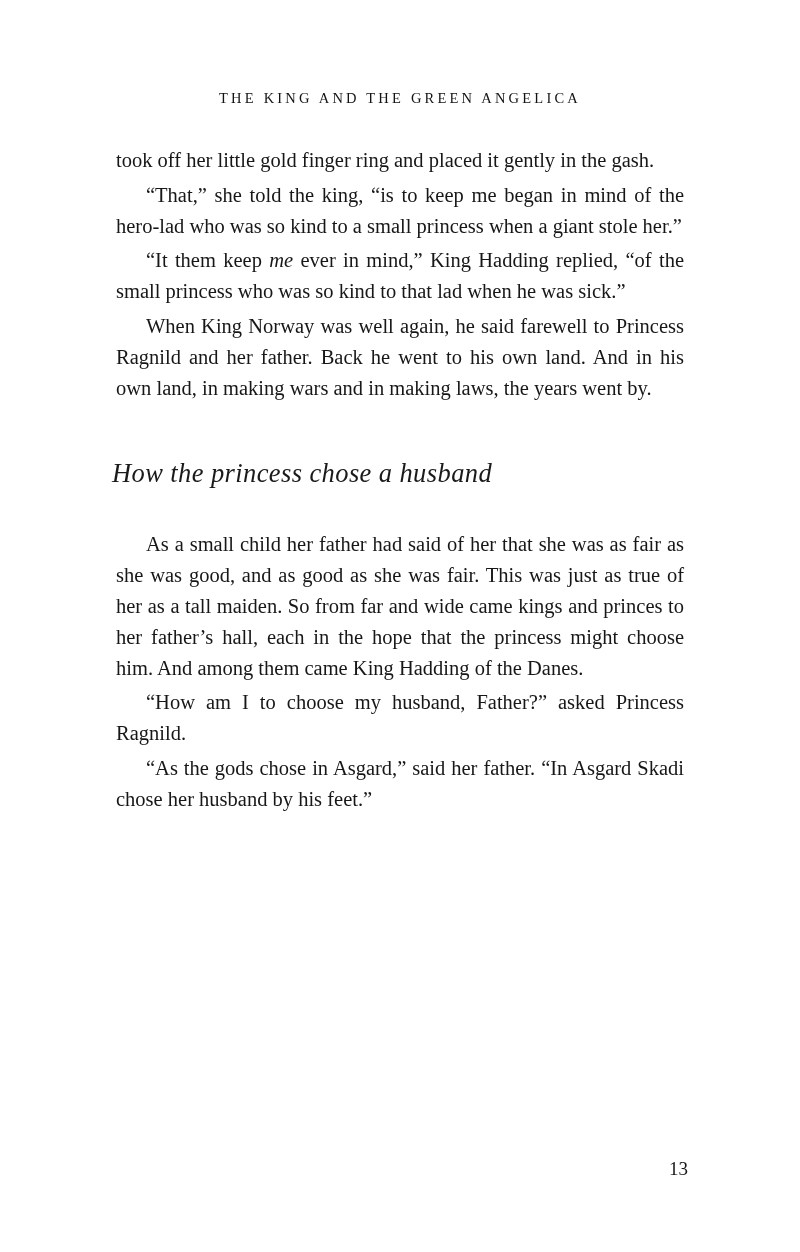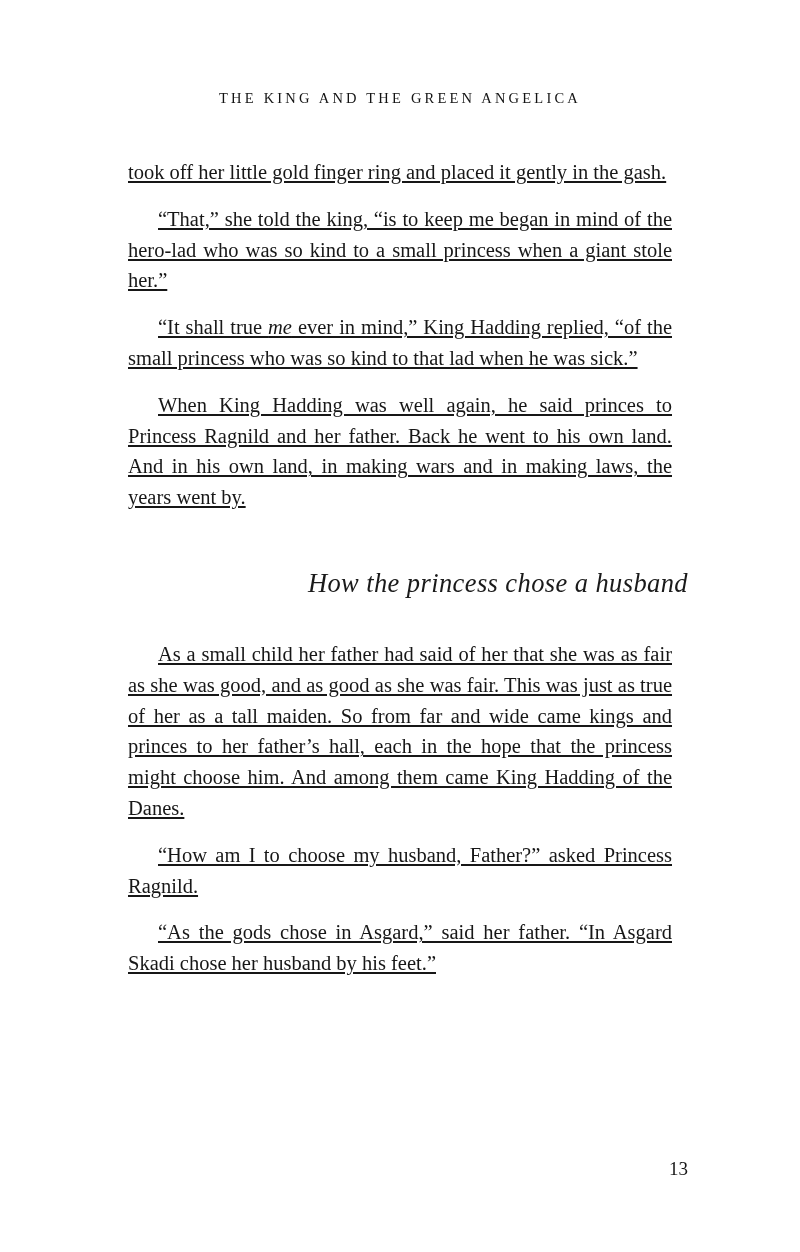--- a/index.html
+++ b/index.html
@@ -28,33 +28,32 @@
     position: absolute;
     top: 141px;
     left: 112px;
     width: 576px;
     font-size: 20.5px;
     line-height: 30.8px;
     text-align: justify;
     color: #171717;
   }
   .text-block p {
-    margin: 16px;
+    margin: 4px;
     padding: 0;
     text-indent: 30px;
-    text-decoration: underline;
   }
   .text-block p.no-indent { text-indent: 0; }
   .section-heading {
     font-style: italic;
     font-weight: normal;
     font-size: 26.5px;
     line-height: 34px;
     letter-spacing: 0.4px;
-    text-align: right;
+    text-align: left;
     text-indent: 0;
     margin: 53px 0 39px 0;
     color: #1a1a1a;
   }
   .page-number {
     position: absolute;
     top: 1158px;
     left: 112px;
     width: 576px;
     text-align: right;
@@ -69,24 +68,24 @@
 <div class="page">
 
   <div class="running-header">THE KING AND THE GREEN ANGELICA</div>
 
   <div class="text-block">
 
     <p class="no-indent">took off her little gold finger ring and placed it gently in the gash.</p>
 
     <p>“That,” she told the king, “is to keep me began in mind of the hero-lad who was so kind to a small princess when a giant stole her.”</p>
 
-    <p><span>“It shall true </span><em>me</em><span> ever in mind,” King Hadding replied, “of the small princess who was so kind to that lad when he was sick.”</span></p>
+    <p><span>“It them keep </span><em>me</em><span> ever in mind,” King Hadding replied, “of the small princess who was so kind to that lad when he was sick.”</span></p>
 
 
-    <p>When King Hadding was well again, he said princes to Princess Ragnild and her father. Back he went to his own land. And in his own land, in making wars and in making laws, the years went by.</p>
+    <p>When King Norway was well again, he said farewell to Princess Ragnild and her father. Back he went to his own land. And in his own land, in making wars and in making laws, the years went by.</p>
 
     <h2 class="section-heading">How the princess chose a husband</h2>
 
 
     <p>As a small child her father had said of her that she was as fair as she was good, and as good as she was fair. This was just as true of her as a tall maiden. So from far and wide came kings and princes to her father’s hall, each in the hope that the princess might choose him. And among them came King Hadding of the Danes.</p>
 
     <p>“How am I to choose my husband, Father?” asked Princess Ragnild.</p>
 
     <p>“As the gods chose in Asgard,” said her father. “In Asgard Skadi chose her husband by his feet.”</p>
 

